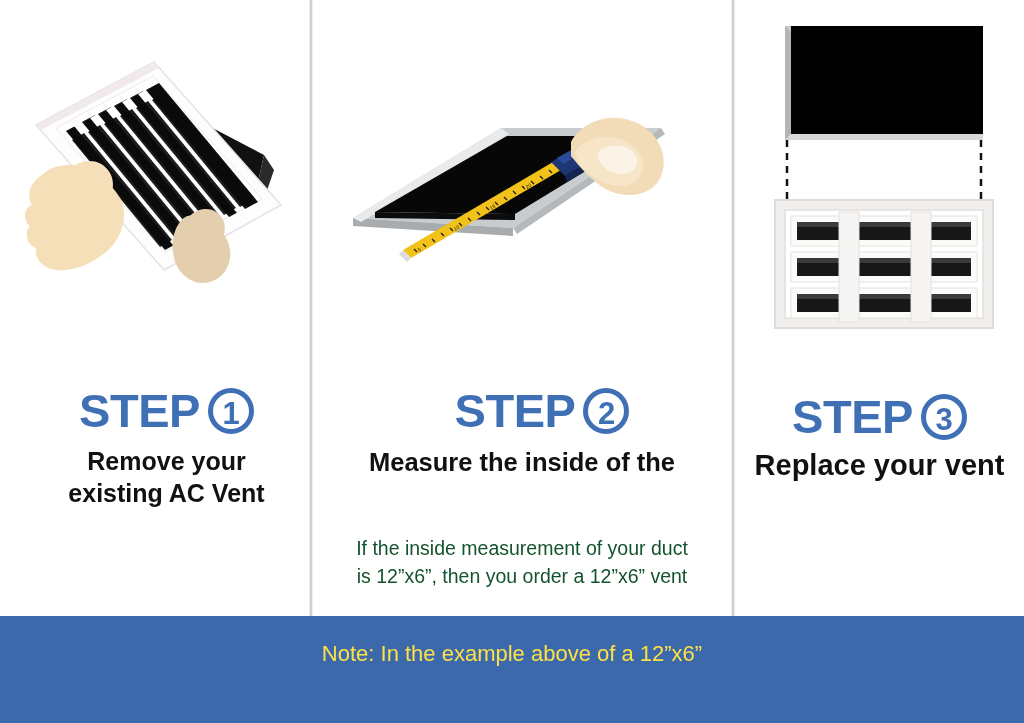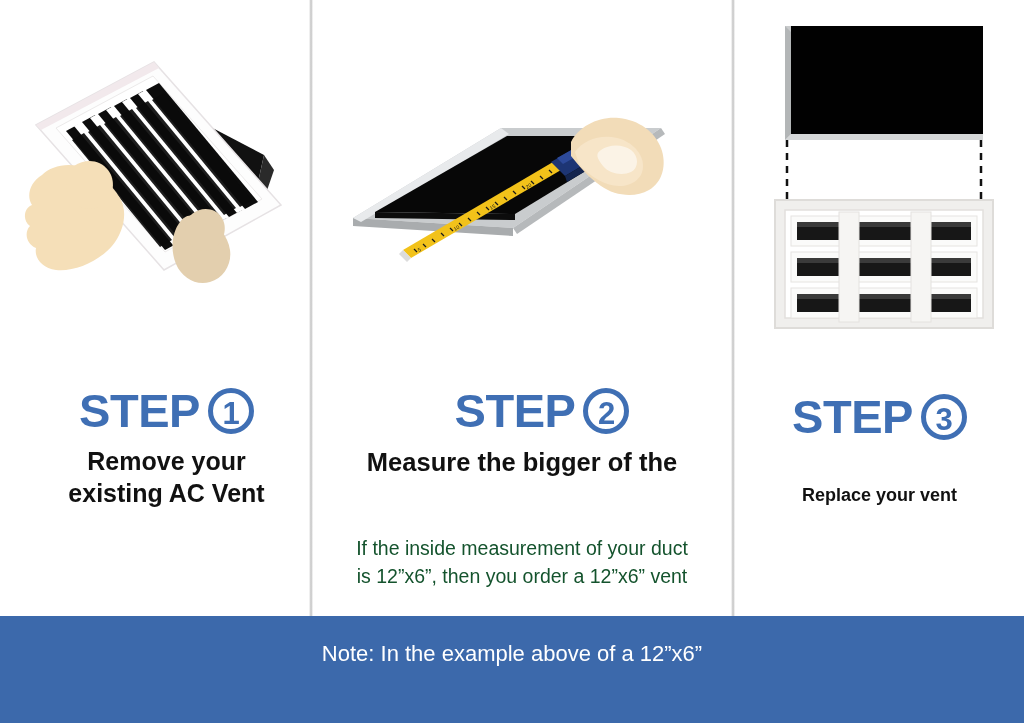--- a/index.html
+++ b/index.html
@@ -87,21 +87,21 @@
     position: absolute;
     left: 0;
     width: 100%;
     text-align: center;
     color: #111111;
     font-weight: bold;
     line-height: 1.27;
   }
   #step-title-1 { top: 446px; font-size: 25px; }
   #step-title-2 { top: 446px; font-size: 25.5px; }
-  #step-title-3 { top: 447px; font-size: 18px; margin-top: 37px; }
+  #step-title-3 { top: 447px; font-size: 29px; }
 
   
   #step-note-2 {
     position: absolute;
     top: 534px;
     left: 0;
     width: 100%;
     text-align: center;
     color: #14532d;
     font-size: 19.5px;
@@ -117,21 +117,21 @@
     width: 1024px;
     height: 107px;
     background: #3c69ab;
   }
   #banner-text {
     position: absolute;
     top: 22px;
     left: 0;
     width: 100%;
     text-align: center;
-    color: #ffffff;
+    color: #fde047;
     font-size: 22px;
     line-height: 1.42;
     font-weight: normal;
   }
   .banner-line { display: block; }
 </style>
 </head>
 <body>
 
 <div id="page">
@@ -255,21 +255,21 @@
         <path d="M288,150 C296,144 310,144 318,150 C326,156 326,168 318,172
                  C310,176 296,174 290,166 C284,158 282,154 288,150 Z" fill="#ffffff" opacity="0.55"></path>
       </svg>
     </div>
 
     <div class="step-heading" id="step-heading-2">
       <span class="step-word">STEP</span><span class="step-num">2</span>
     </div>
 
     <div class="step-title" id="step-title-2">
-      <span>Measure the bigger of the</span><br>
+      <span>Measure the inside of the</span><br>
     </div>
 
     <div id="step-note-2">
       <span>If the inside measurement of your duct</span><br>
       <span>is 12”x6”, then you order a 12”x6” vent</span>
     </div>
   </div>
 
   <div class="column" id="column-3">
 

